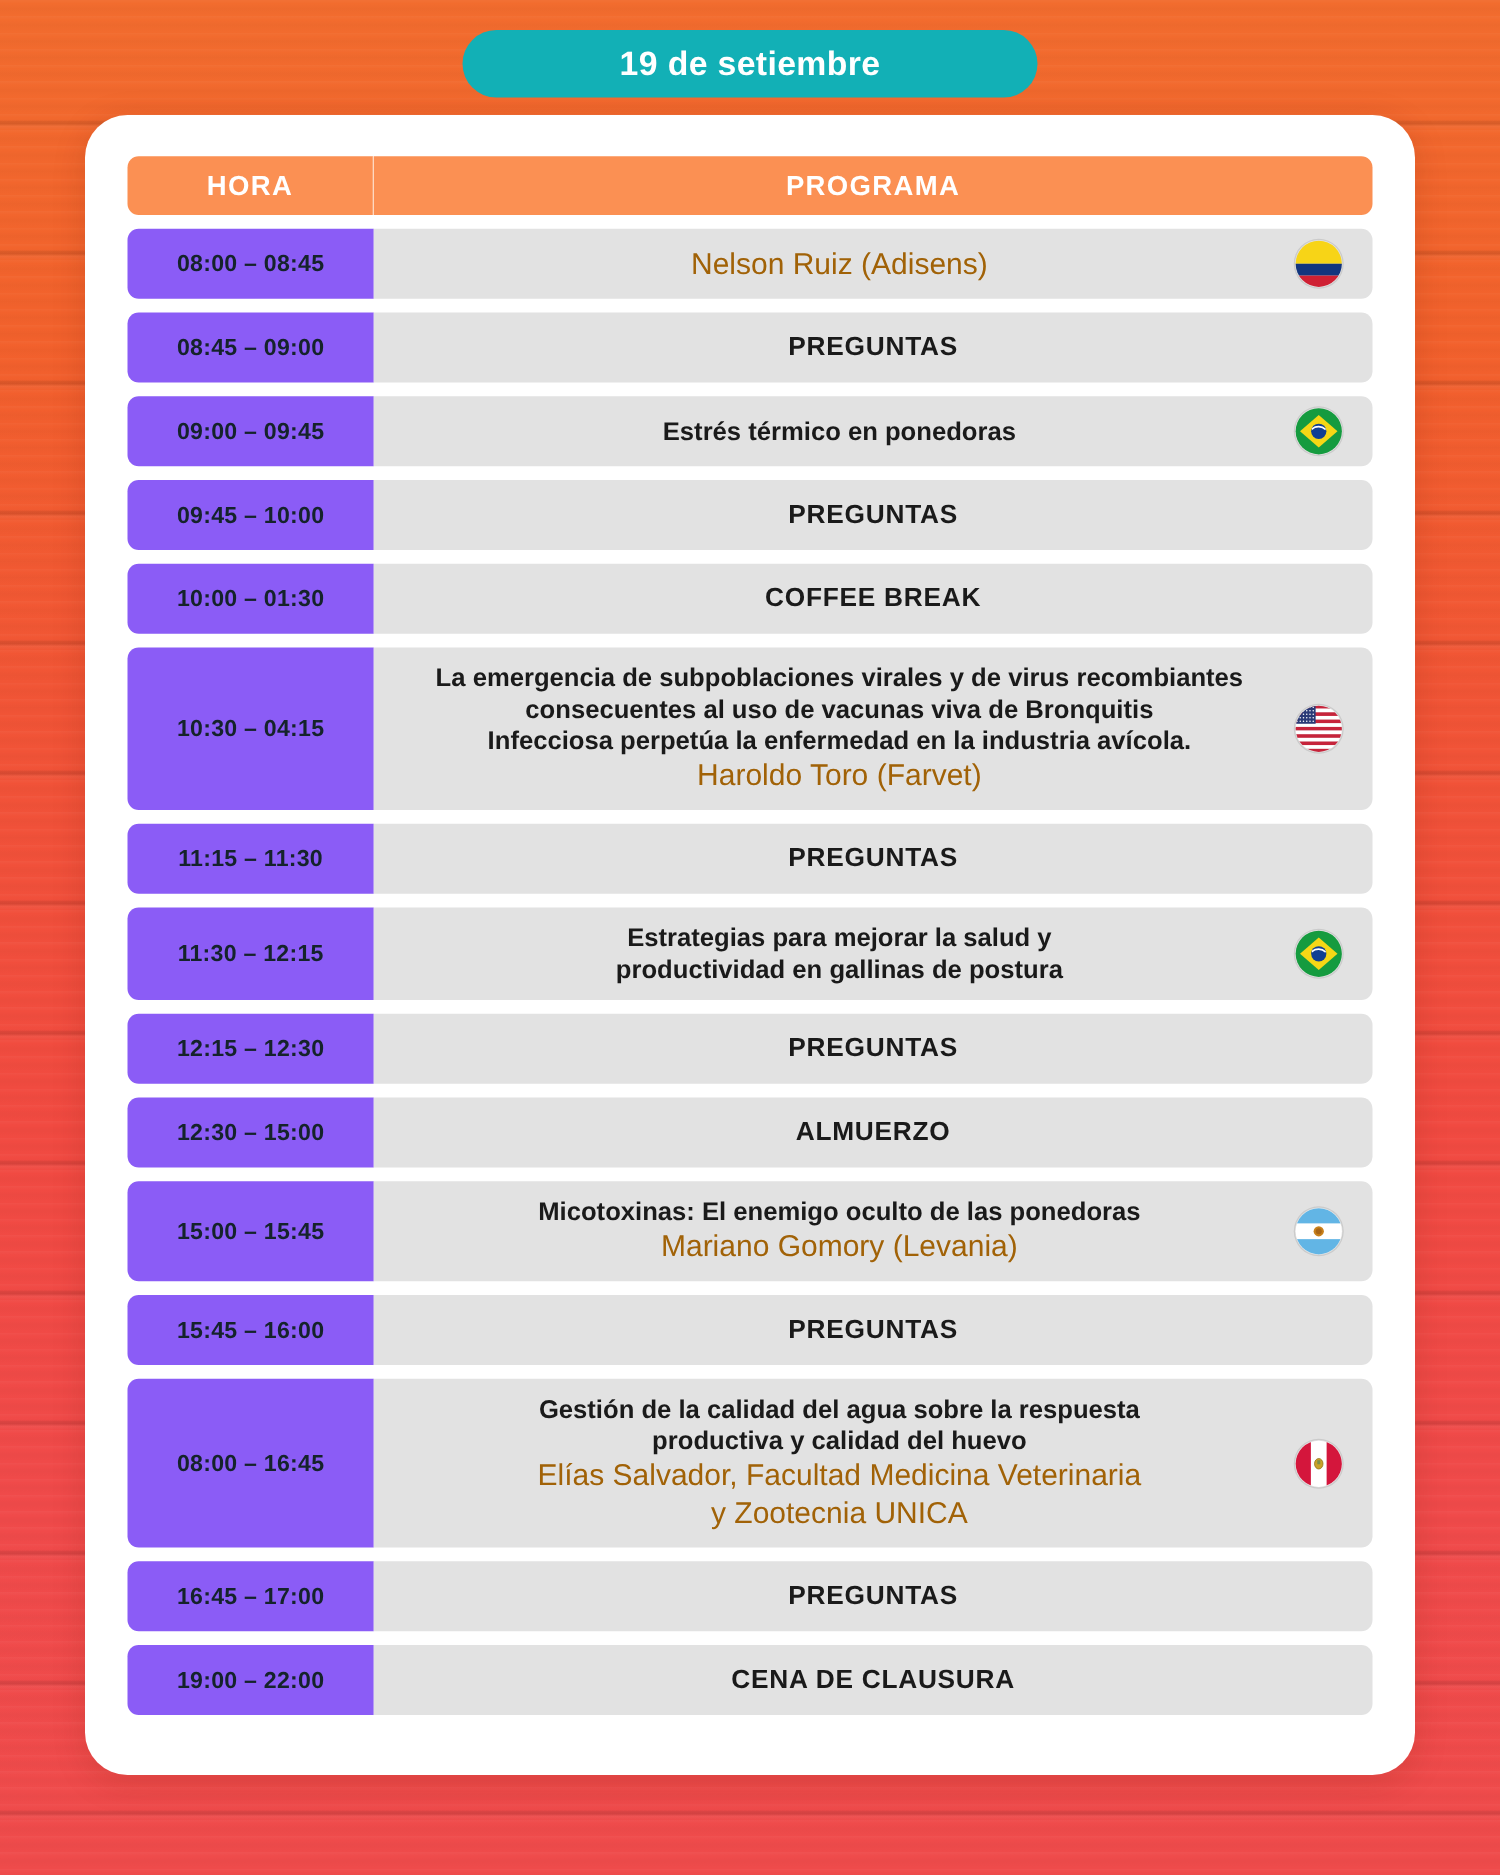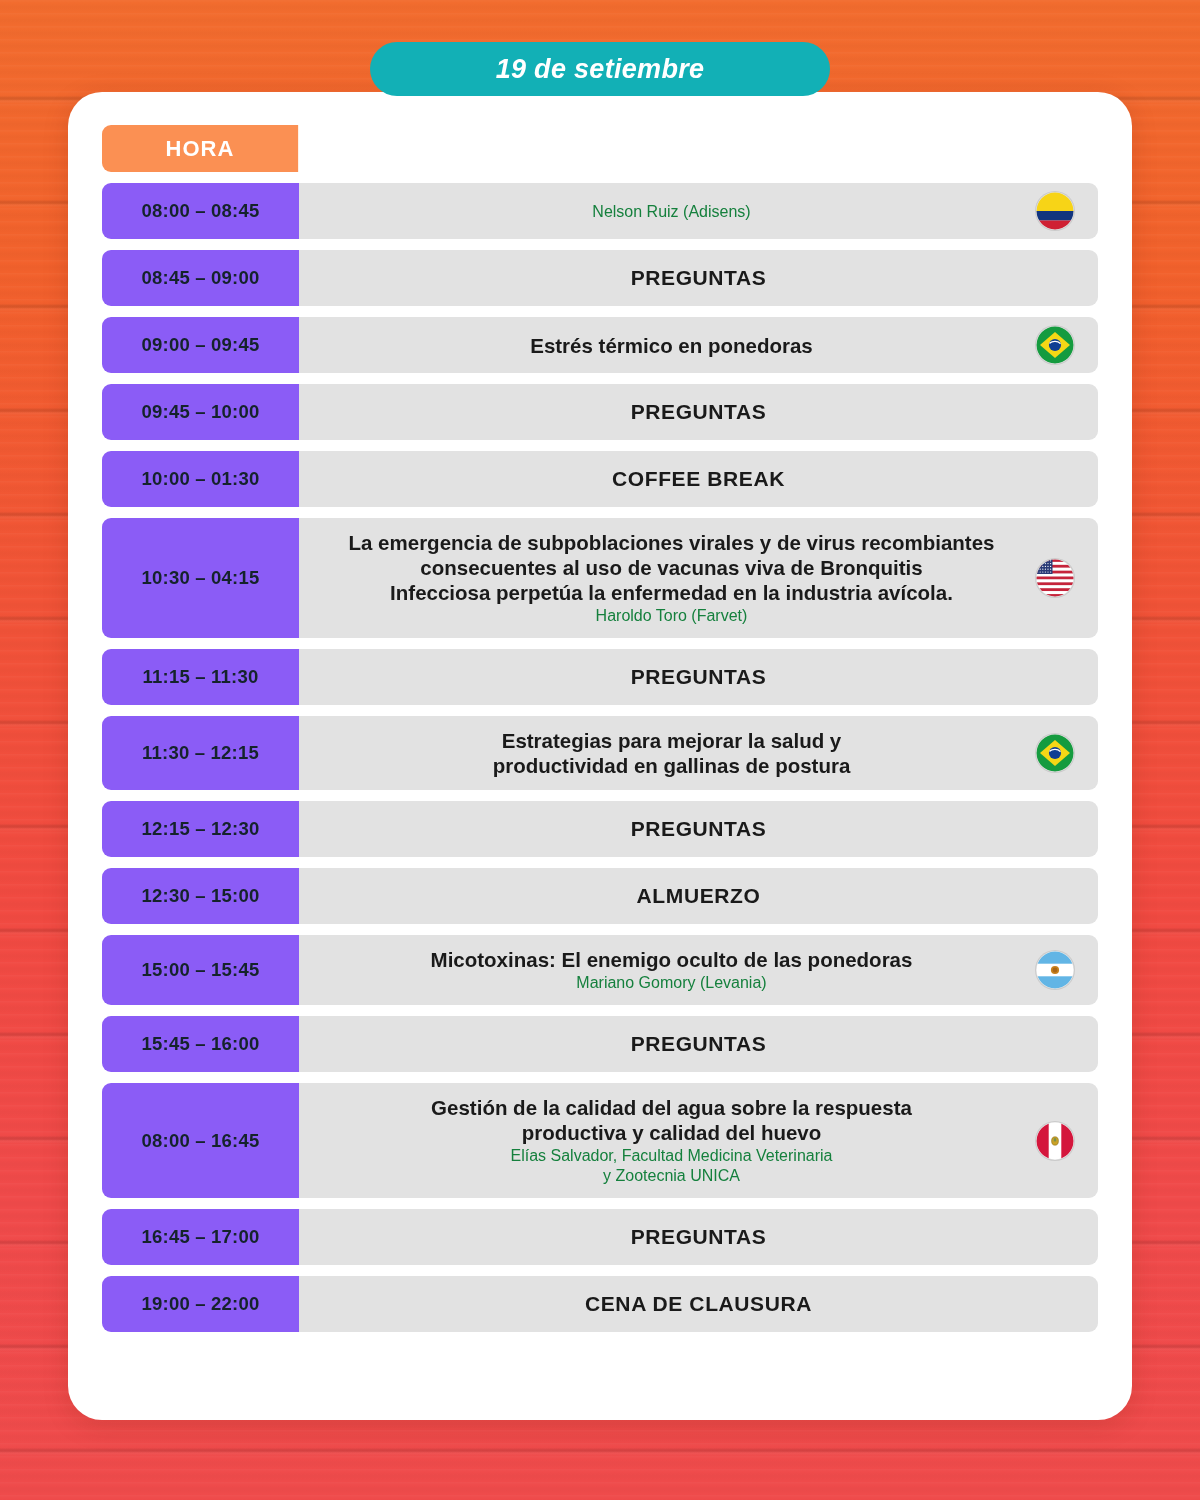--- a/index.html
+++ b/index.html
@@ -38,32 +38,31 @@
       repeating-linear-gradient(180deg,
         rgba(255,255,255,0.035) 0px,
         rgba(255,255,255,0.00) 3px,
         rgba(0,0,0,0.02) 7px,
         rgba(0,0,0,0.00) 13px);
   }
 
   
   #title-pill {
     position: absolute;
-    top: 42px;
+    top: 24px;
     left: 50%;
     transform: translateX(-50%);
     width: 460px;
     height: 54px;
     background: #12b0b6;
     border-radius: 27px;
     display: flex;
     align-items: center;
     justify-content: center;
     z-index: 4;
-    font-style: italic;
   }
   #title-pill .title-text {
     color: #ffffff;
     font-size: 27px;
     font-weight: bold;
     letter-spacing: 0.3px;
   }
 
   
   #card {
@@ -153,22 +152,22 @@
     width: 100%;
   }
   .program-title {
     color: #1a1a1a;
     font-size: 20.5px;
     font-weight: bold;
     line-height: 1.22;
     white-space: pre-line;
   }
   .program-speaker {
-    color: #15803d;
-    font-size: 16px;
+    color: #a16207;
+    font-size: 24px;
     font-weight: normal;
     line-height: 1.25;
     white-space: pre-line;
     margin-top: 1px;
   }
   .row.simple .cell-program { padding: 12px 20px; }
   .row.simple .program-title { letter-spacing: 0.6px; font-size: 21px; }
 
   
   .flag {
@@ -193,20 +192,23 @@
 <div id="title-pill">
   <span class="title-text">19 de setiembre</span>
 </div>
 
 <div id="card">
   <div id="schedule-table">
 
     <div class="header-row">
       <div class="header-hora">
         <span class="header-label">HORA</span>
+      </div>
+      <div class="header-programa">
+        <span class="header-label">PROGRAMA</span>
       </div>
     </div>
 
     <div id="rows-container" style="display: flex; flex-direction: column; gap: 11px;">
         <div class="row">
           <div class="cell-time">
             <span class="time-text">08:00 – 08:45</span>
           </div>
           <div class="cell-program">
             <div class="program-inner">

